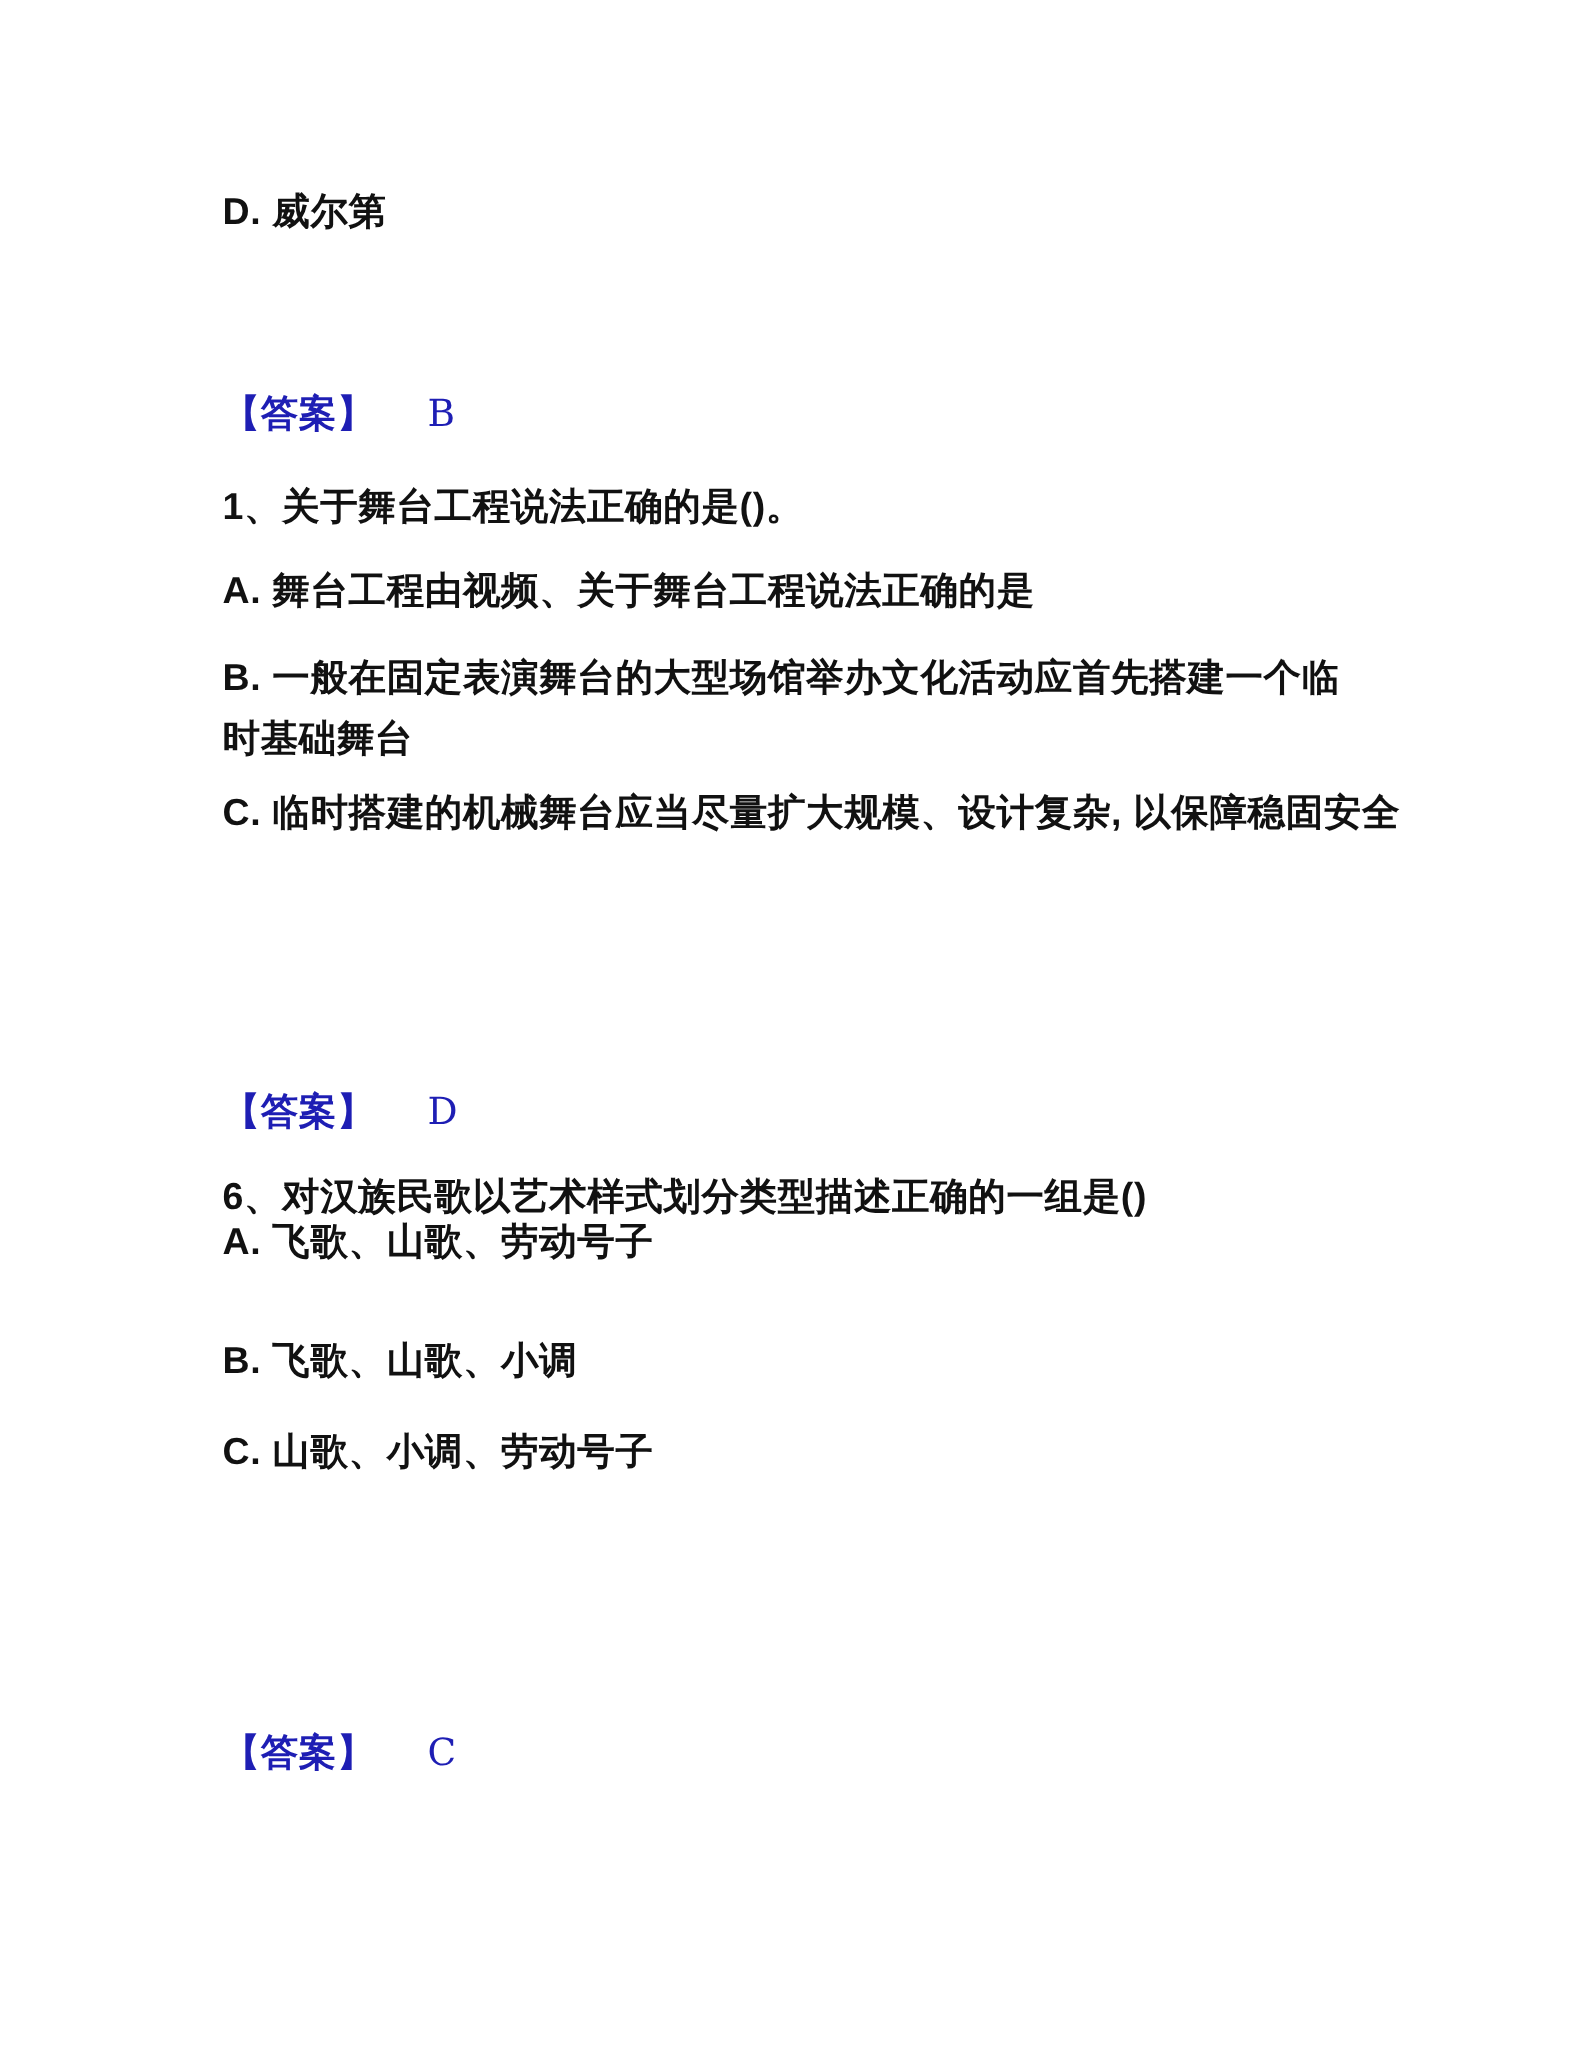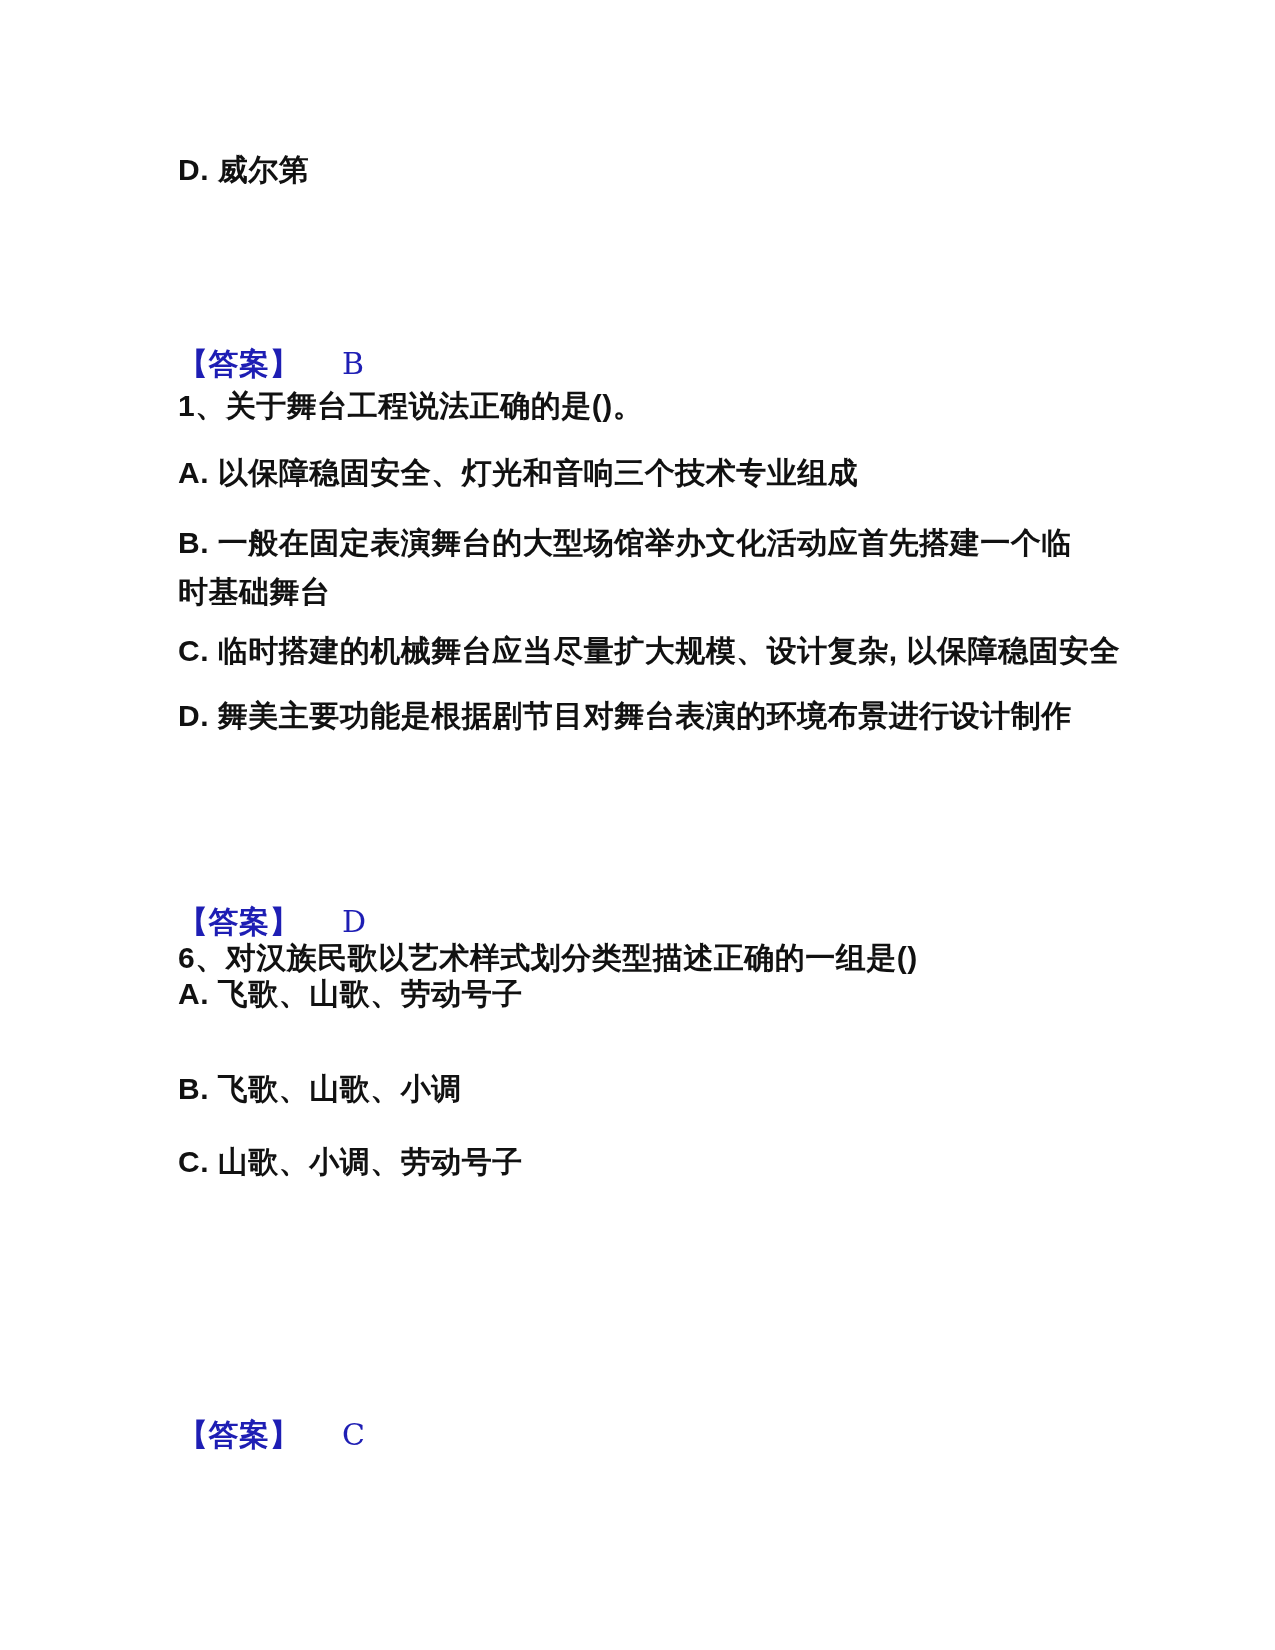--- a/index.html
+++ b/index.html
@@ -29,21 +29,20 @@
     white-space: normal;
     width: 900px;
     line-height: 49px;
   }
   .answer {
     position: absolute;
     left: 178px;
     font-size: 30px;
     line-height: 36px;
     white-space: nowrap;
-    margin-top: 32px;
   }
   .answer .answer-label {
     color: #1e1eb4;
     font-weight: bold;
     letter-spacing: 0.5px;
   }
   .answer .answer-value {
     color: #1e1eb4;
     font-family: "DejaVu Serif", serif;
     font-weight: normal;
@@ -56,27 +55,26 @@
 <div class="page">
 
   <div class="line" style="top:152px">D. 威尔第</div>
 
   <div class="answer" style="top:314px">
     <span class="answer-label">【答案】</span><span class="answer-value">B</span>
   </div>
 
   <div class="line" style="top:388px">1、关于舞台工程说法正确的是()。</div>
 
-  <div class="line" style="top:455px">A. 以保障稳固安全、灯光和音响三个技术专业组成</div>
+  <div class="line" style="top:455px">A. 舞台工程由视频、关于舞台工程说法正确的是</div>
 
   <div class="line" style="top:633px">C. 临时搭建的机械舞台应当尽量扩大规模、设计复杂, 以保障稳固安全</div>
 
   <div class="line wrap" style="top:518px">B. 一般在固定表演舞台的大型场馆举办文化活动应首先搭建一个临时基础舞台</div>
 
-  <div class="line" style="top:698px">D. 舞美主要功能是根据剧节目对舞台表演的环境布景进行设计制作</div>
 
   <div class="answer" style="top:872px">
     <span class="answer-label">【答案】</span><span class="answer-value">D</span>
   </div>
 
   <div class="line" style="top:940px">6、对汉族民歌以艺术样式划分类型描述正确的一组是()</div>
 
   <div class="line" style="top:976px">A. 飞歌、山歌、劳动号子</div>
 
   <div class="line" style="top:1144px">C. 山歌、小调、劳动号子</div>

